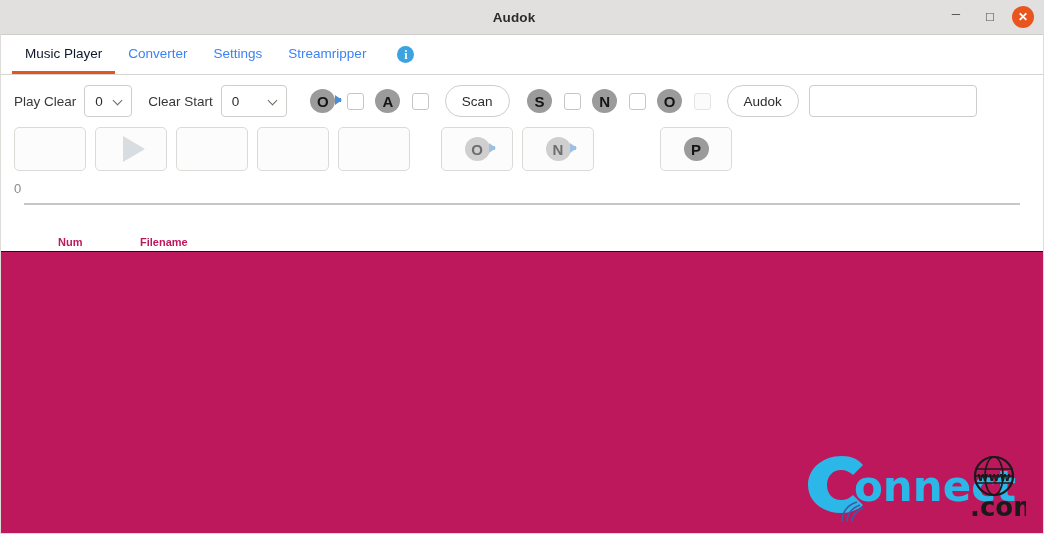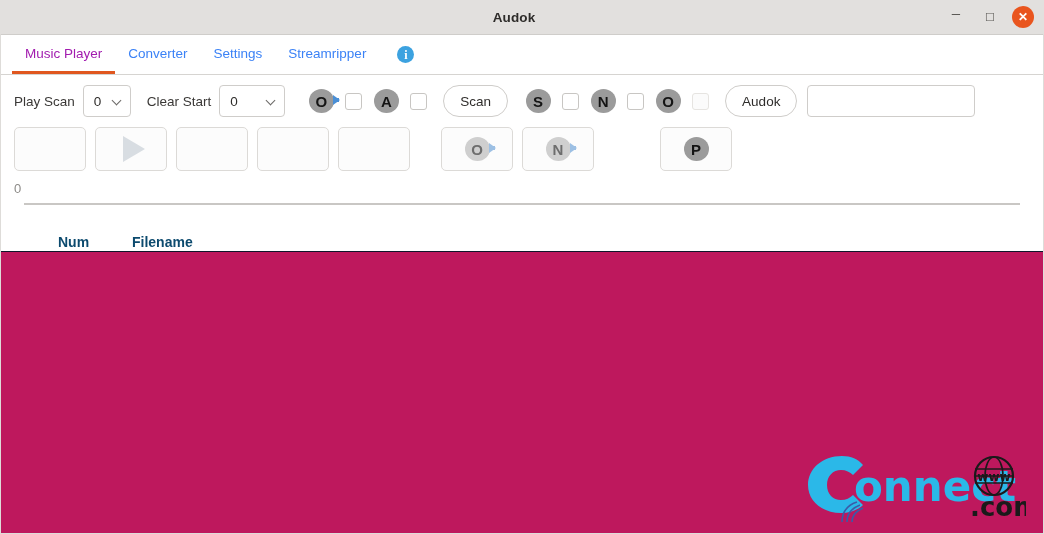--- a/index.html
+++ b/index.html
@@ -103,21 +103,21 @@
     padding: 0 13px;
     font-size: 13.5px;
     color: #3b82f6;
     cursor: pointer;
     border-bottom: 3px solid transparent;
     box-sizing: border-box;
     white-space: nowrap;
   }
   .tab.active {
     border-bottom-color: #e0571f;
-    color: #a21caf;
+    color: #0f172a;
   }
   .info-icon {
     width: 17px;
     height: 17px;
     border-radius: 50%;
     background: #3ca2e0;
     color: #ffffff;
     font-size: 12px;
     font-weight: bold;
     font-family: "Liberation Serif", serif;
@@ -333,27 +333,27 @@
 
   
   .list-header {
     display: flex;
     align-items: center;
     padding: 28px 0 0 18px;
     height: 46px;
     box-sizing: border-box;
   }
   .col-head {
-    font-size: 14px;
+    font-size: 11px;
     font-weight: bold;
-    color: #0c4a6e;
+    color: #be185d;
     padding-left: 40px;
   }
   .col-head.num { width: 34px; }
-  .col-head.filename { margin-left: 0; }
+  .col-head.filename { margin-left: 8px; }
   .list-body {
     flex: 1 1 auto;
     background: #be185d;
     position: relative;
     border-top: 1px solid #0f172a;
   }
 
   
   .logo {
     position: absolute;
@@ -404,21 +404,21 @@
     <div class="tab active">Music Player</div>
     <div class="tab">Converter</div>
     <div class="tab">Settings</div>
     <div class="tab">Streamripper</div>
     <div class="info-icon">i</div>
   </div>
 
   <div class="content">
 
     <div class="toolbar-row">
-      <span class="field-label">Play Scan</span>
+      <span class="field-label">Play Clear</span>
       <div class="combo">
         <span>0</span>
         <span class="chev"></span>
       </div>
       <div class="gap-m"></div>
       <span class="field-label">Clear Start</span>
       <div class="combo wide">
         <span>0</span>
         <span class="chev"></span>
       </div>

